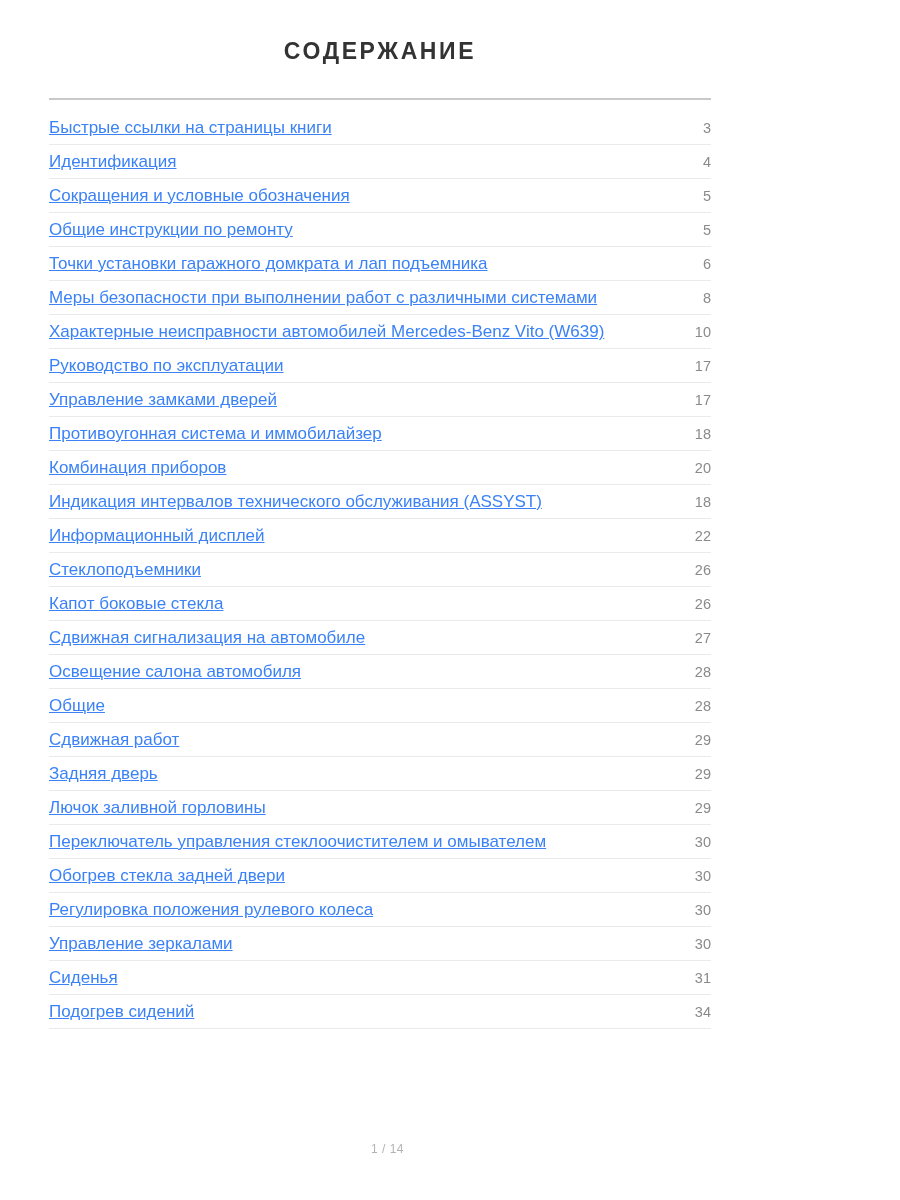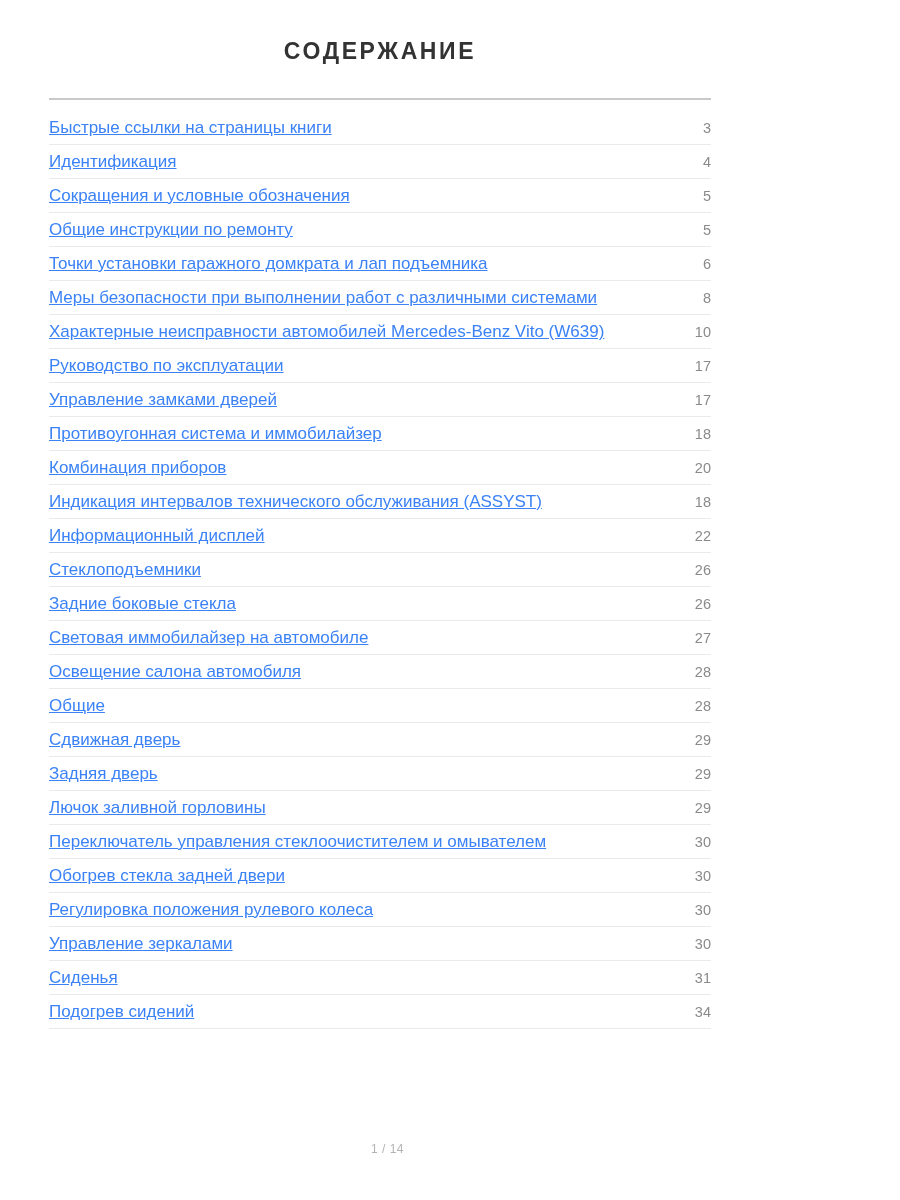--- a/index.html
+++ b/index.html
@@ -140,37 +140,37 @@
       </div>
       <div class="toc-row">
         <span class="toc-title">Информационный дисплей</span>
         <span class="toc-page">22</span>
       </div>
       <div class="toc-row">
         <span class="toc-title">Стеклоподъемники</span>
         <span class="toc-page">26</span>
       </div>
       <div class="toc-row">
-        <span class="toc-title">Задние боковые стекла</span>
+        <span class="toc-title">Капот боковые стекла</span>
         <span class="toc-page">26</span>
       </div>
       <div class="toc-row">
-        <span class="toc-title">Световая иммобилайзер на автомобиле</span>
+        <span class="toc-title">Сдвижная сигнализация на автомобиле</span>
         <span class="toc-page">27</span>
       </div>
       <div class="toc-row">
         <span class="toc-title">Освещение салона автомобиля</span>
         <span class="toc-page">28</span>
       </div>
       <div class="toc-row">
         <span class="toc-title">Общие</span>
         <span class="toc-page">28</span>
       </div>
       <div class="toc-row">
-        <span class="toc-title">Сдвижная дверь</span>
+        <span class="toc-title">Сдвижная работ</span>
         <span class="toc-page">29</span>
       </div>
       <div class="toc-row">
         <span class="toc-title">Задняя дверь</span>
         <span class="toc-page">29</span>
       </div>
       <div class="toc-row">
         <span class="toc-title">Лючок заливной горловины</span>
         <span class="toc-page">29</span>
       </div>

